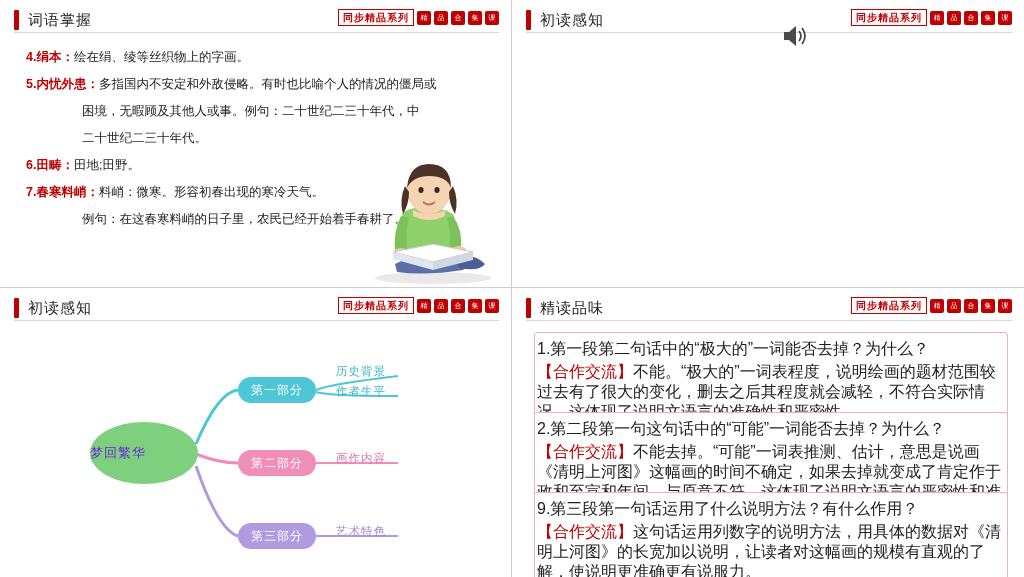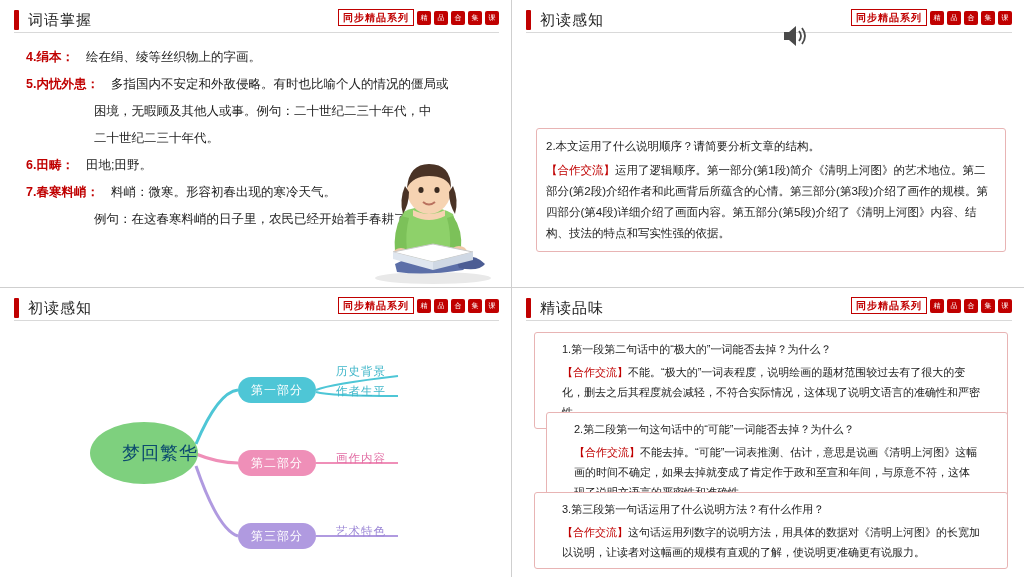--- a/index.html
+++ b/index.html
@@ -57,21 +57,21 @@
     position:absolute;left:14px;right:12px;top:32px;height:1px;background:#d9d9d9;
   }
 
   
   .s1-body{
     position:absolute;left:26px;top:46px;right:14px;
     font-size:12.5px;line-height:23px;color:#222;
   }
   .s1-row{display:flex;margin-bottom:4px;}
   .s1-key{color:#c00000;font-weight:bold;white-space:nowrap;}
-  .s1-val{flex:1;margin-left:12px;}
+  .s1-val{flex:1;}
   .s1-indent{padding-left:56px;}
   .girl{
     position:absolute;right:6px;bottom:2px;width:150px;height:125px;
   }
 
   
   .speaker{
     position:absolute;left:268px;top:22px;width:32px;height:28px;
   }
   .qbox{
@@ -84,21 +84,21 @@
   }
   .qline{margin:0 0 3px 0;}
   .tag{color:#c00000;}
   .ans{margin:0;}
 
   
   .map{position:absolute;left:0;top:36px;width:512px;height:250px;}
   .node-center{
     position:absolute;left:90px;top:98px;width:108px;height:62px;
     background:#7ed07e;border-radius:50%/50%;
-    color:#0c4a6e;font-size:18px;text-align:right;line-height:62px;
+    color:#6d28d9;font-size:13px;text-align:left;line-height:62px;
     letter-spacing:1px;
   }
   .node{
     position:absolute;width:78px;height:26px;border-radius:13px;
     color:#fff;font-size:12px;text-align:center;line-height:26px;letter-spacing:1px;
   }
   .n1{left:238px;top:53px;background:#4ec6d6;}
   .n2{left:238px;top:126px;background:#ef8fb8;}
   .n3{left:238px;top:199px;background:#b09ae0;}
   .leaf{
@@ -106,21 +106,21 @@
   }
   .l1{left:336px;top:40px;color:#3fb6c9;}
   .l2{left:336px;top:60px;color:#3fb6c9;}
   .l3{left:336px;top:127px;color:#e26fa5;}
   .l4{left:336px;top:200px;color:#9b86d6;}
 
   
   .s4box{
     position:absolute;left:22px;right:16px;
     border:1px solid #e8b4b4;border-radius:3px;background:#fff;
-    padding:6px 27px;font-size:11px;line-height:20px;box-sizing:border-box;
+    padding:6px 2px;font-size:16px;line-height:20px;box-sizing:border-box;
   }
 </style>
 </head>
 <body>
 
 <div class="grid">
 
   <div class="slide c1 r1">
     <div class="hdr">
       <div class="hdr-bar"></div>
@@ -207,24 +207,20 @@
     </div>
     <div class="hr"></div>
 
     <svg class="speaker" viewBox="0 0 32 28">
       <path d="M4 10 H9 L16 4 V24 L9 18 H4 Z" fill="#4a4a4a"></path>
       <path d="M19 9 Q23 14 19 19" stroke="#4a4a4a" stroke-width="1.8" fill="none"></path>
       <path d="M22 6 Q28 14 22 22" stroke="#4a4a4a" stroke-width="1.8" fill="none"></path>
     </svg>
 
 
-    <div class="qbox" style="top:128px;">
-      <p class="qline">2.本文运用了什么说明顺序？请简要分析文章的结构。</p>
-      <p class="ans"><span class="tag">【合作交流】</span><span>运用了逻辑顺序。第一部分(第1段)简介《清明上河图》的艺术地位。第二部分(第2段)介绍作者和此画背后所蕴含的心情。第三部分(第3段)介绍了画作的规模。第四部分(第4段)详细介绍了画面内容。第五部分(第5段)介绍了《清明上河图》内容、结构、技法的特点和写实性强的依据。</span></p>
-    </div>
   </div>
 
   <div class="slide c1 r2">
     <div class="hdr">
       <div class="hdr-bar"></div>
       <div class="hdr-title">初读感知</div>
       <div class="badge">
         <span class="badge-main">同步精品系列</span>
         <span class="seal">精</span>
         <span class="seal">品</span>
@@ -269,24 +265,24 @@
         <span class="seal">课</span>
       </div>
     </div>
     <div class="hr"></div>
 
     <div class="s4box" style="top:44px;">
       <p class="qline">1.第一段第二句话中的“极大的”一词能否去掉？为什么？</p>
       <p class="ans"><span class="tag">【合作交流】</span><span>不能。“极大的”一词表程度，说明绘画的题材范围较过去有了很大的变化，删去之后其程度就会减轻，不符合实际情况，这体现了说明文语言的准确性和严密性。</span></p>
     </div>
 
-    <div class="s4box" style="top:124px;margin-left:12px;">
+    <div class="s4box" style="top:124px;">
       <p class="qline">2.第二段第一句这句话中的“可能”一词能否去掉？为什么？</p>
       <p class="ans"><span class="tag">【合作交流】</span><span>不能去掉。“可能”一词表推测、估计，意思是说画《清明上河图》这幅画的时间不确定，如果去掉就变成了肯定作于政和至宣和年间，与原意不符，这体现了说明文语言的严密性和准确性。</span></p>
     </div>
 
     <div class="s4box" style="top:204px;">
-      <p class="qline">3.第三段第一句话运用了什么说明方法？有什么作用？</p>
+      <p class="qline">9.第三段第一句话运用了什么说明方法？有什么作用？</p>
       <p class="ans"><span class="tag">【合作交流】</span><span>这句话运用列数字的说明方法，用具体的数据对《清明上河图》的长宽加以说明，让读者对这幅画的规模有直观的了解，使说明更准确更有说服力。</span></p>
     </div>
   </div>
 
 </div>
 
 </body></html>

